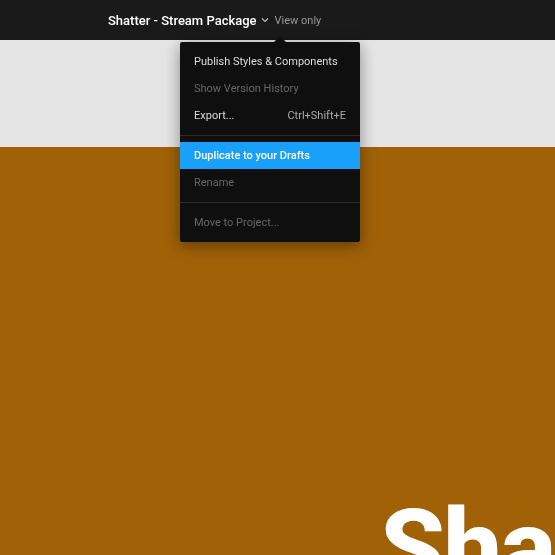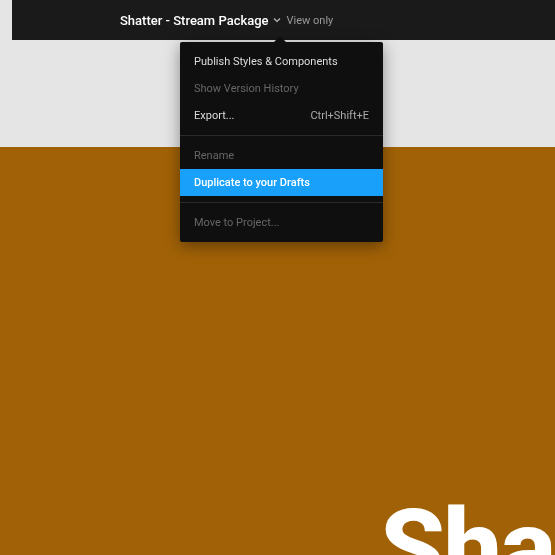--- a/index.html
+++ b/index.html
@@ -12,21 +12,20 @@
   position: relative;
 }
 .topbar {
   background: #1a1a1a;
   height: 40px;
   display: flex;
   align-items: center;
   padding-left: 108px;
   position: relative;
   z-index: 10;
-  margin-left: 12px;
 }
 .doc-title {
   color: #ffffff;
   font-size: 13px;
   font-weight: 500;
 }
 .chevron {
   color: #bbb;
   margin: 0 6px 0 4px;
   display: inline-flex;
@@ -52,21 +51,21 @@
   color: #fff;
   font-size: 105px;
   font-weight: 800;
   letter-spacing: -2px;
   white-space: nowrap;
 }
 .menu {
   position: absolute;
   top: 42px;
   left: 180px;
-  width: 203px;
+  width: 180px;
   background: #0f0f0f;
   border-radius: 2px;
   z-index: 20;
   padding: 6px 0;
   box-shadow: 0 4px 16px rgba(0,0,0,0.4);
 }
 .menu::before {
   content: "";
   position: absolute;
   top: -6px;
@@ -125,23 +124,23 @@
     <span>Publish Styles &amp; Components</span>
   </div>
   <div class="menu-item disabled">
     <span>Show Version History</span>
   </div>
   <div class="menu-item">
     <span>Export...</span>
     <span class="shortcut">Ctrl+Shift+E</span>
   </div>
   <div class="menu-divider"></div>
+  <div class="menu-item highlighted">
+    <span>Duplicate to your Drafts</span>
+  </div>
   <div class="menu-item disabled">
     <span>Rename</span>
-  </div>
-  <div class="menu-item highlighted">
-    <span>Duplicate to your Drafts</span>
   </div>
   <div class="menu-divider"></div>
   <div class="menu-item disabled">
     <span>Move to Project...</span>
   </div>
 </div>
 
 </body></html>

